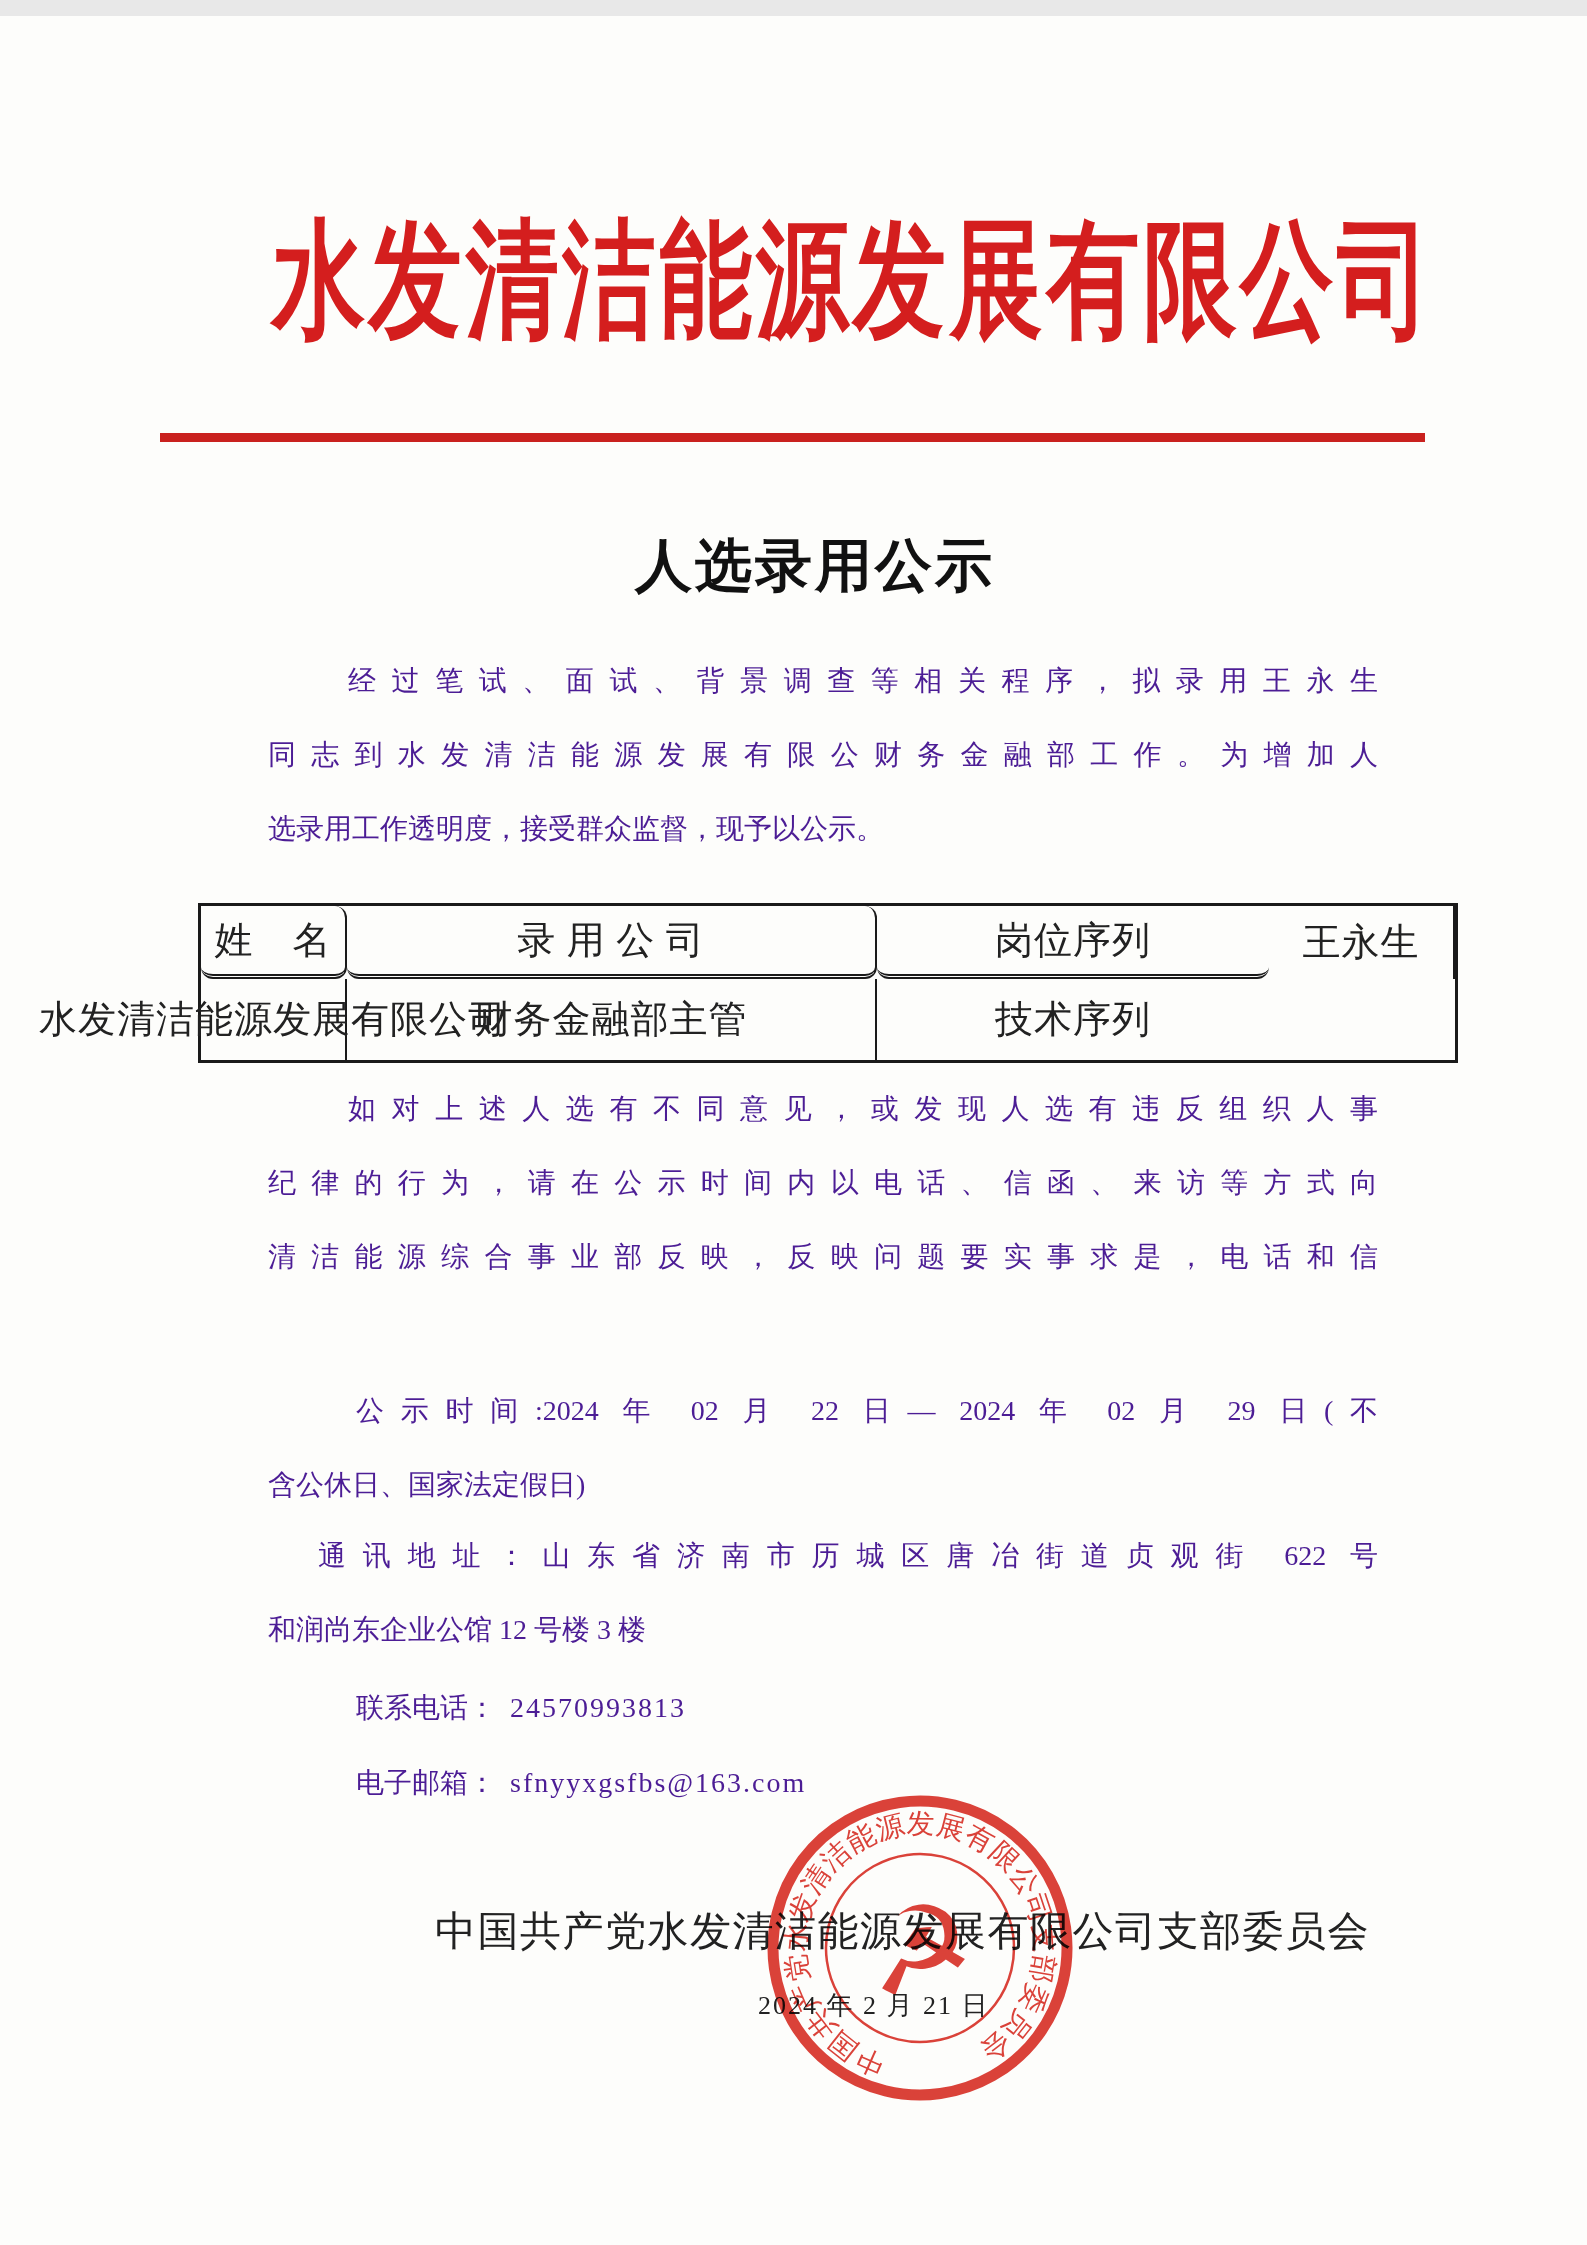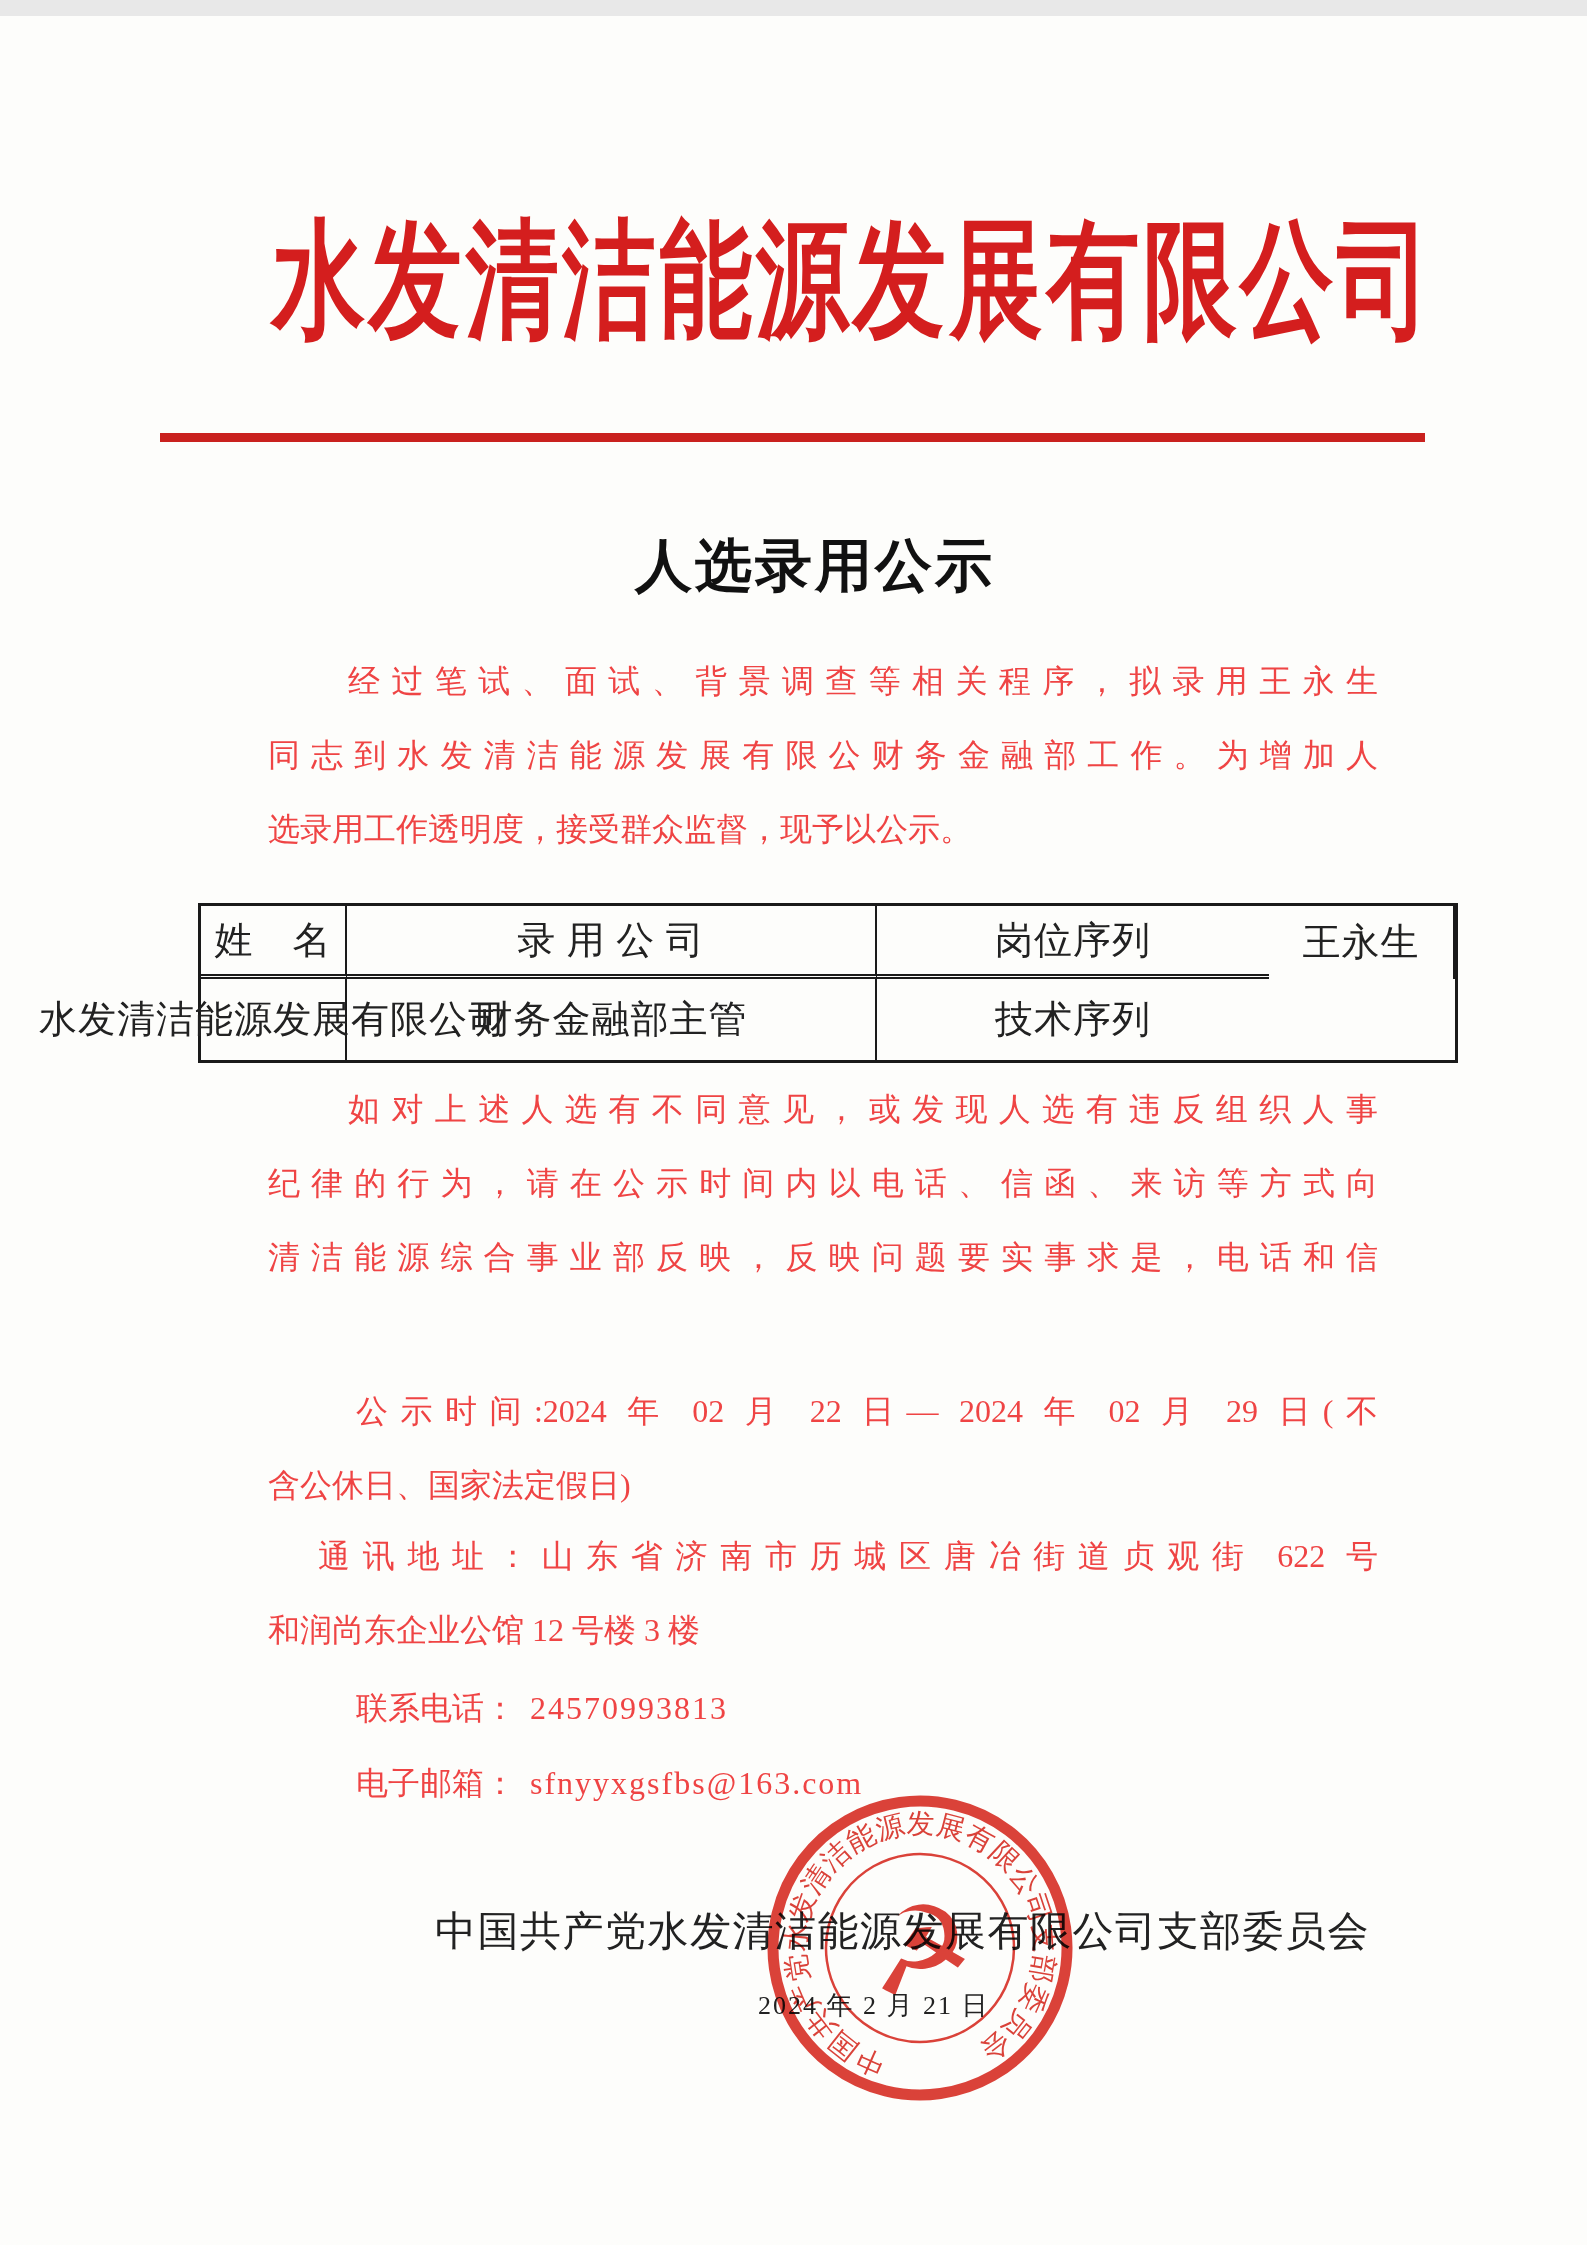--- a/index.html
+++ b/index.html
@@ -24,21 +24,21 @@
   .red-rule{
     position:absolute;left:160px;top:417px;width:1265px;height:9px;
     background:#c9211e;
   }
   .notice-title{
     position:absolute;left:0;top:519px;width:1630px;
     text-align:center;font-size:57px;font-weight:bold;color:#111;
     letter-spacing:3px;line-height:1.1;
   }
   
-  .para{position:absolute;left:268px;width:1110px;font-size:32px;color:#ef4444;}
+  .para{position:absolute;left:268px;width:1110px;font-size:28px;color:#4c1d95;}
   .tline{height:74px;line-height:74px;text-align:justify;text-align-last:justify;}
   .tline.last{text-align-last:left;}
   .ind80{padding-left:80px;}
   .ind88{padding-left:88px;}
   .ind50{padding-left:50px;}
   .para-intro{top:628px;}
   .para-objection{top:1056px;}
   .para-period{top:1358px;}
   .para-address{top:1503px;}
   .line-phone{top:1655px;}
@@ -54,21 +54,21 @@
     background:#fdfdfb;
   }
   .cell{
     display:flex;align-items:center;justify-content:center;
     font-size:38px;color:#222;letter-spacing:1px;
     border-right:2px solid #1a1a1a;
     box-sizing:border-box;
     white-space:nowrap;
   }
   .cell.c4{border-right:none;}
-  .cell.head{border-bottom:5px double #1a1a1a;}
+  .cell.head{border-bottom:5px double #1a1a1a;border-radius:12px;}
   
   .signature{
     position:absolute;left:435px;top:1878px;height:74px;line-height:74px;
     font-size:41px;letter-spacing:1.5px;color:#222;white-space:nowrap;
   }
   .doc-date{
     position:absolute;left:758px;top:1953px;height:74px;line-height:74px;
     font-size:26px;letter-spacing:2px;color:#222;white-space:nowrap;
   }
   

